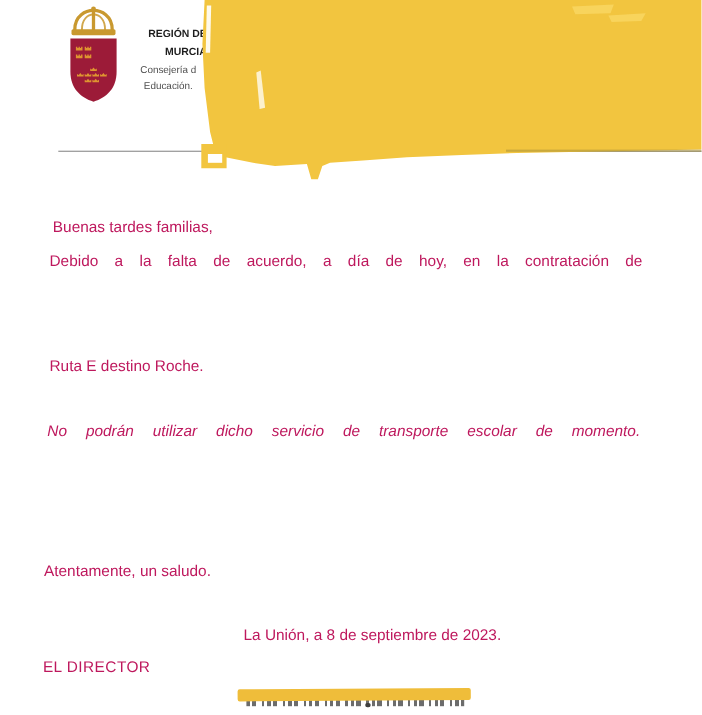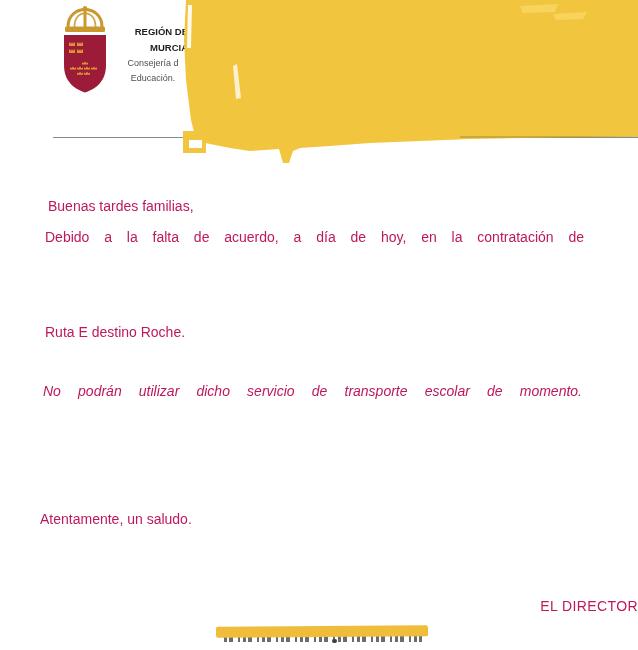--- a/index.html
+++ b/index.html
@@ -27,21 +27,21 @@
   .greeting { left: 48px; top: 196px; }
   .para1 { left: 45px; top: 227px; width: 539px; }
   .routes { left: 45px; top: 322px; }
   .para2 { left: 43px; top: 381px; width: 539px; font-style: italic; }
   .closing { left: 40px; top: 484px; margin-top: 25px; }
   .jl { text-align: justify; text-align-last: justify; }
   .jl-last { text-align-last: left; }
 
   
   .date-line { left: 39px; right: 0; top: 567px; text-align: center; }
-  .director-line { left: 39px; right: 0; top: 596px; text-align: right; letter-spacing: 0.4px; }
+  .director-line { left: 39px; right: 0; top: 596px; text-align: left; letter-spacing: 0.4px; }
 
   
   .sig-remnants {
     position: absolute; left: 224px; top: 634px; width: 198px; height: 8px; z-index: 1;
     background-image: repeating-linear-gradient(90deg,
       #474747 0px, #474747 3px, transparent 3px, transparent 5px,
       #474747 5px, #474747 9px, transparent 9px, transparent 14px,
       #474747 14px, #474747 16px, transparent 16px, transparent 19px);
     opacity: 0.8;
   }
@@ -112,19 +112,20 @@
   <div class="btxt routes">
     <div>Ruta E destino Roche.</div>
   </div>
 
   <div class="btxt para2">
     <div class="jl">No podrán utilizar dicho servicio de transporte escolar de momento.</div>
   </div>
 
   <div class="btxt closing">Atentamente, un saludo.</div>
 
+  <div class="btxt date-line">La Unión, a 8 de septiembre de 2023.</div>
   <div class="btxt director-line">EL DIRECTOR</div>
 
   <div class="sig-remnants"></div>
   <div class="sig-descender"></div>
   <div class="sig-bar" style="background: rgb(239, 189, 58);"></div>
 
 </div>
 
 </body></html>

